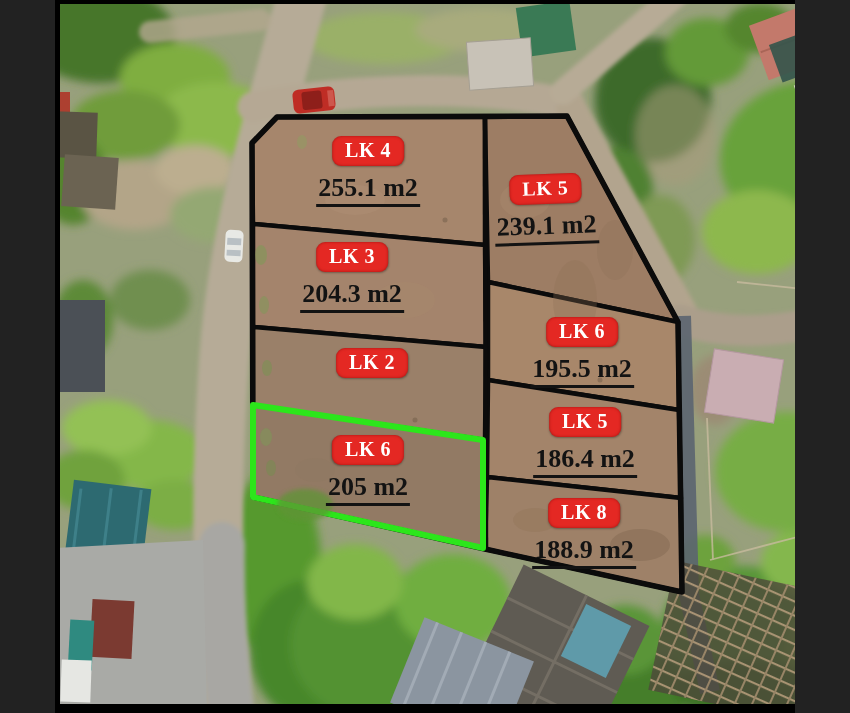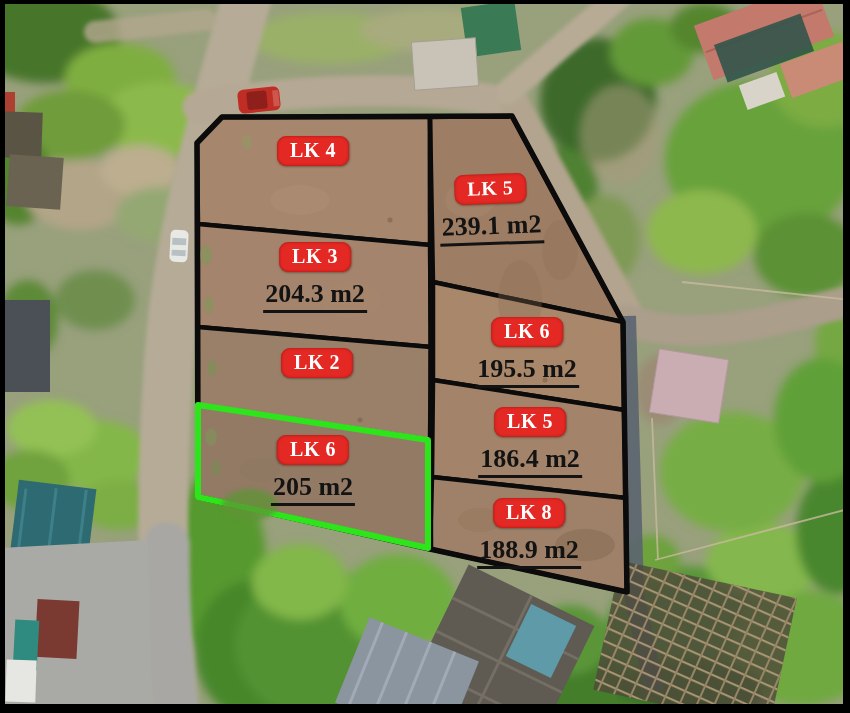--- a/index.html
+++ b/index.html
@@ -1,18 +1,18 @@
 <!DOCTYPE html>
 <html style="--badge-background: #e42823; --badge-text: #ffffff; --area-text: #131313; --boundary: #0b0b0b; --highlight: #2ce61b;"><head>
 <meta charset="utf-8">
 <style>
   html,body{margin:0;padding:0;background:#222;}
   .stage{
     position:relative;
-    width:850px;height:713px;
+    width:740px;height:713px;
     margin:0 auto;
     overflow:hidden;
     background:#97a07e;
     font-family:"Liberation Serif",serif;
   }
   .stage svg{position:absolute;left:0;top:0;width:850px;height:713px;display:block;}
   .plot-label{
     position:absolute;
     transform:translateX(-50%);
     text-align:center;
@@ -34,21 +34,21 @@
   .area{
     display:inline-block;
     margin-top:9px;
     font-size:26px;
     line-height:1;
     color:var(--area-text,#131313);
     border-bottom:3px solid var(--area-text,#131313);
     padding:0 2px 3px;
   }
   .lbl-lk4{left:313px;top:136px;}
-  .lbl-lk3{left:315px;top:242px;}
+  .lbl-lk3{left:297px;top:242px;}
   .lbl-lk2{left:317px;top:348px;text-align:right;}
   .lbl-lk1{left:313px;top:435px;}
   .lbl-lk5{left:491px;top:174px;transform:translateX(-50%) rotate(-2deg);}
   .lbl-lk6{left:527px;top:317px;}
   .lbl-lk7{left:530px;top:407px;}
   .lbl-lk8{left:529px;top:498px;}
   .plot{stroke:var(--boundary,#0b0b0b);stroke-width:4.5;stroke-linejoin:round;}
   .site-outline{fill:none;stroke:var(--boundary,#0b0b0b);stroke-width:5.5;stroke-linejoin:round;}
   .highlight-poly{fill:none;stroke:var(--highlight,#2ce61b);stroke-width:6;stroke-linejoin:round;}
 </style>
@@ -232,20 +232,21 @@
   <g fill="#000">
     <rect x="0" y="0" width="850" height="4"></rect>
     <rect x="0" y="0" width="5" height="713"></rect>
     <rect x="843" y="0" width="7" height="713"></rect>
     <rect x="0" y="704" width="850" height="9"></rect>
   </g>
 </svg>
 
 <div class="plot-label lbl-lk4">
   <span class="badge">LK 4</span><br>
+  <span class="area">255.1 m2</span>
 </div>
 <div class="plot-label lbl-lk5">
   <span class="badge">LK 5</span><br>
   <span class="area">239.1 m2</span>
 </div>
 <div class="plot-label lbl-lk3">
   <span class="badge">LK 3</span><br>
   <span class="area">204.3 m2</span>
 </div>
 <div class="plot-label lbl-lk6">

